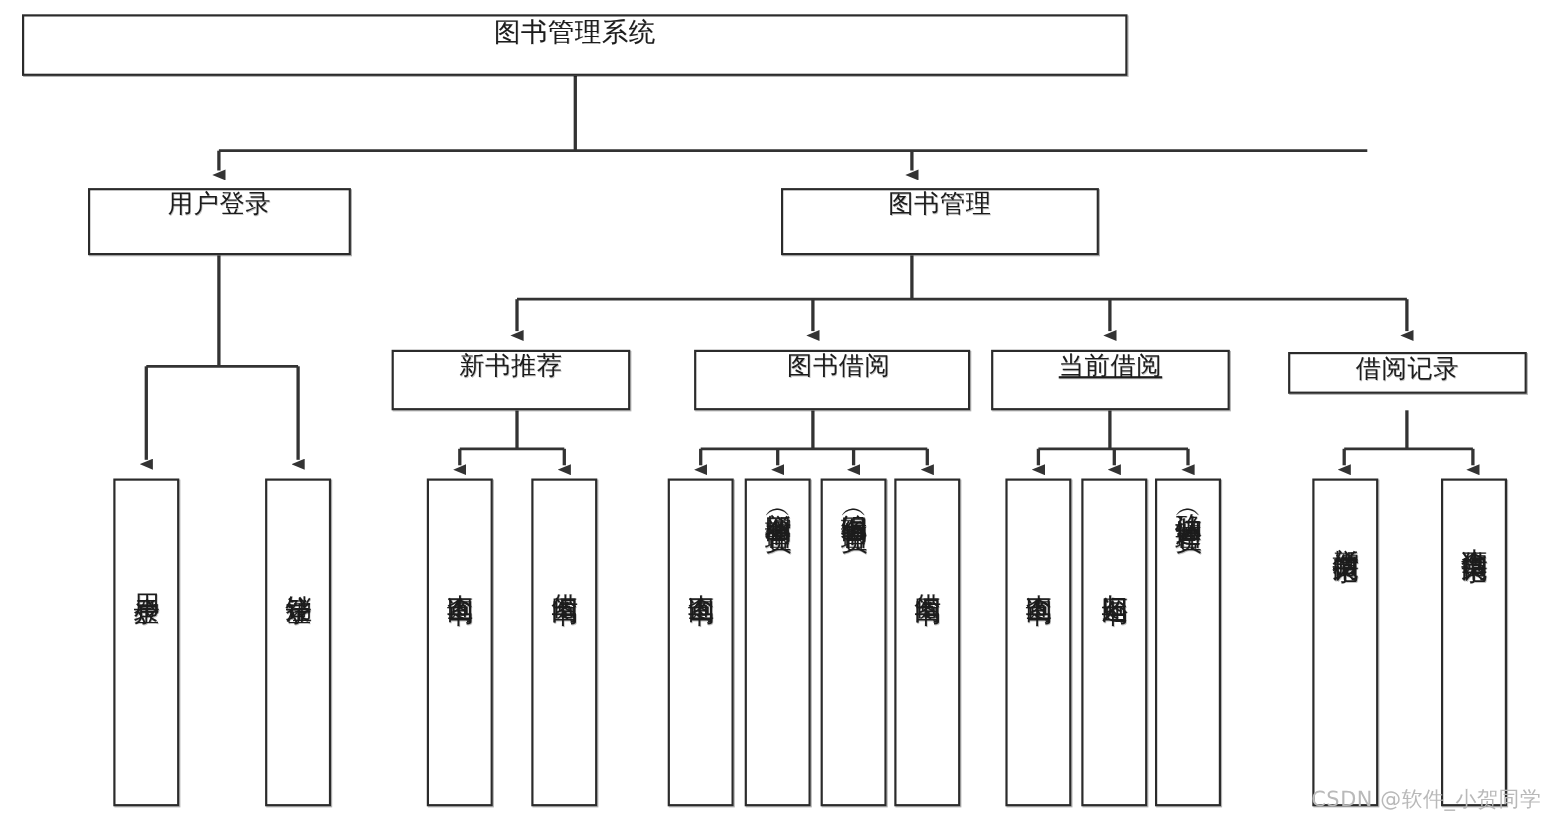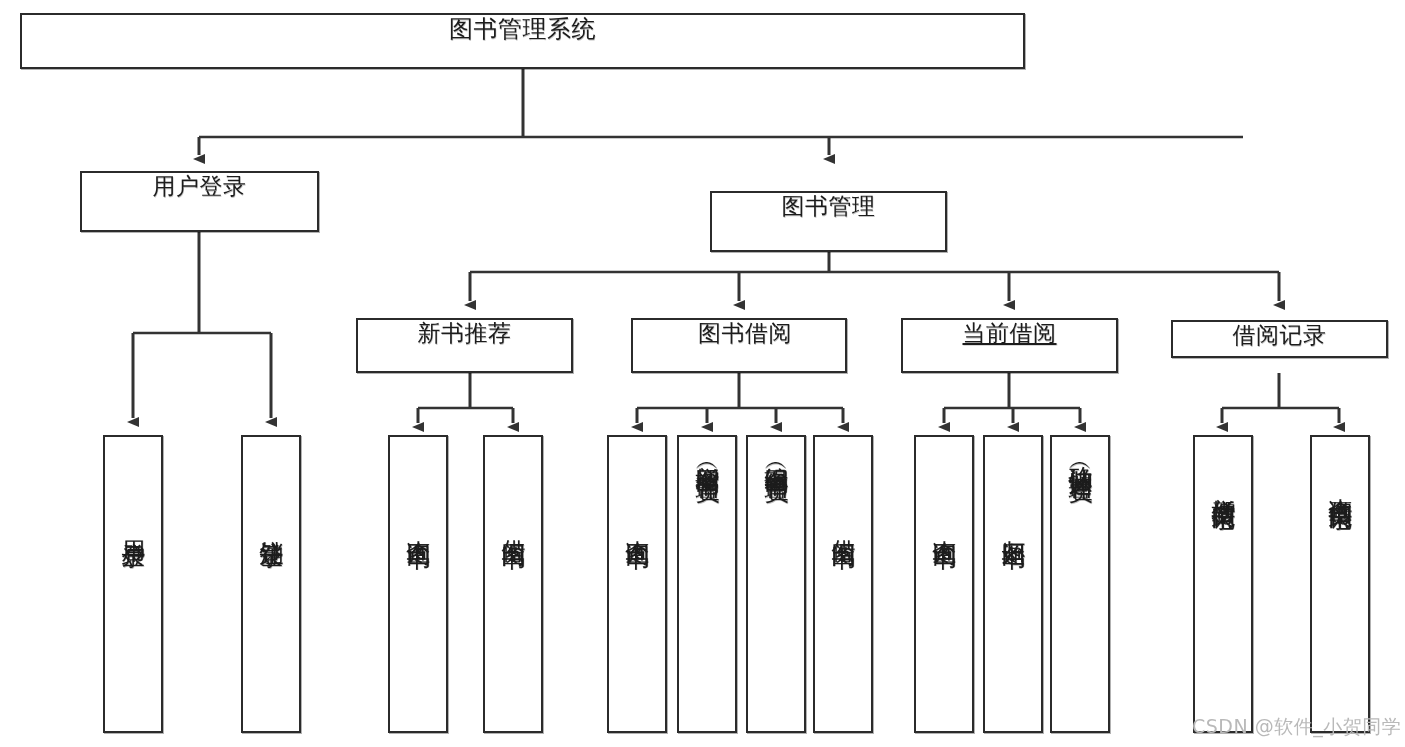--- a/index.html
+++ b/index.html
@@ -125,28 +125,28 @@
     </g>
   </svg>
 
   <div class="node root horiz" style="left:20px; top:13px; width:1005px; height:56px;">
     <span class="label">图书管理系统</span>
   </div>
 
   <div class="node horiz" style="left:80px; top:171px; width:239px; height:61px;">
     <span class="label">用户登录</span>
   </div>
-  <div class="node horiz" style="left:710px; top:171px; width:237px; height:61px;margin-top:20px;">
+  <div class="node horiz" style="left:710px; top:171px; width:289px; height:61px;">
     <span class="label">图书管理</span>
   </div>
 
   <div class="node horiz" style="left:356px; top:318px; width:217px; height:55px;">
     <span class="label">新书推荐</span>
   </div>
-  <div class="node horiz" style="left:631px; top:318px; width:216px; height:55px;padding-left:12px;">
+  <div class="node horiz" style="left:631px; top:318px; width:251px; height:55px;padding-left:12px;">
     <span class="label">图书借阅</span>
   </div>
   <div class="node horiz" style="left:901px; top:318px; width:217px; height:55px;text-decoration:underline;">
     <span class="label">当前借阅</span>
   </div>
   <div class="node horiz" style="left:1171px; top:320px; width:217px; height:38px;font-family:Liberation Serif, serif;">
     <span class="label">借阅记录</span>
   </div>
 
   <div class="node vert" style="left:103px; top:435px; width:60px; height:298px; padding-top:84px;">

